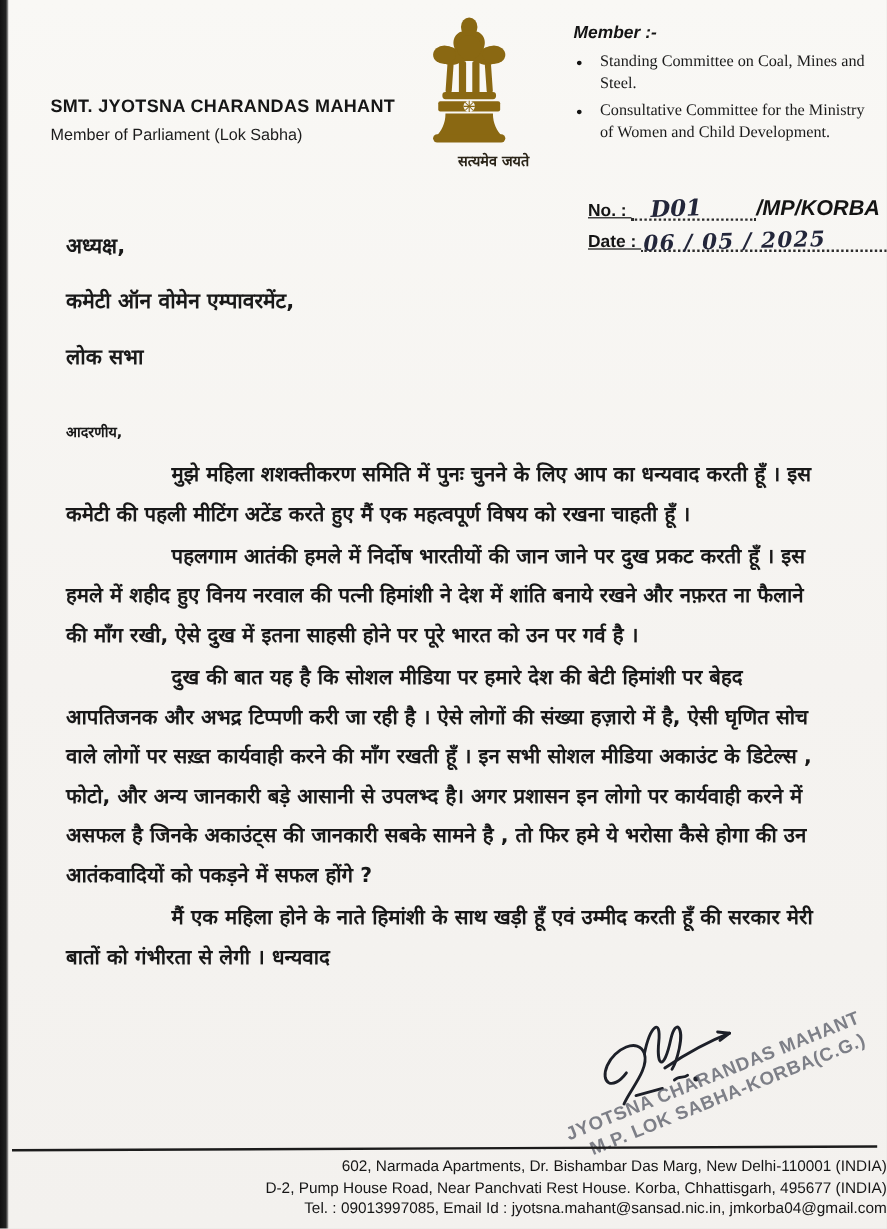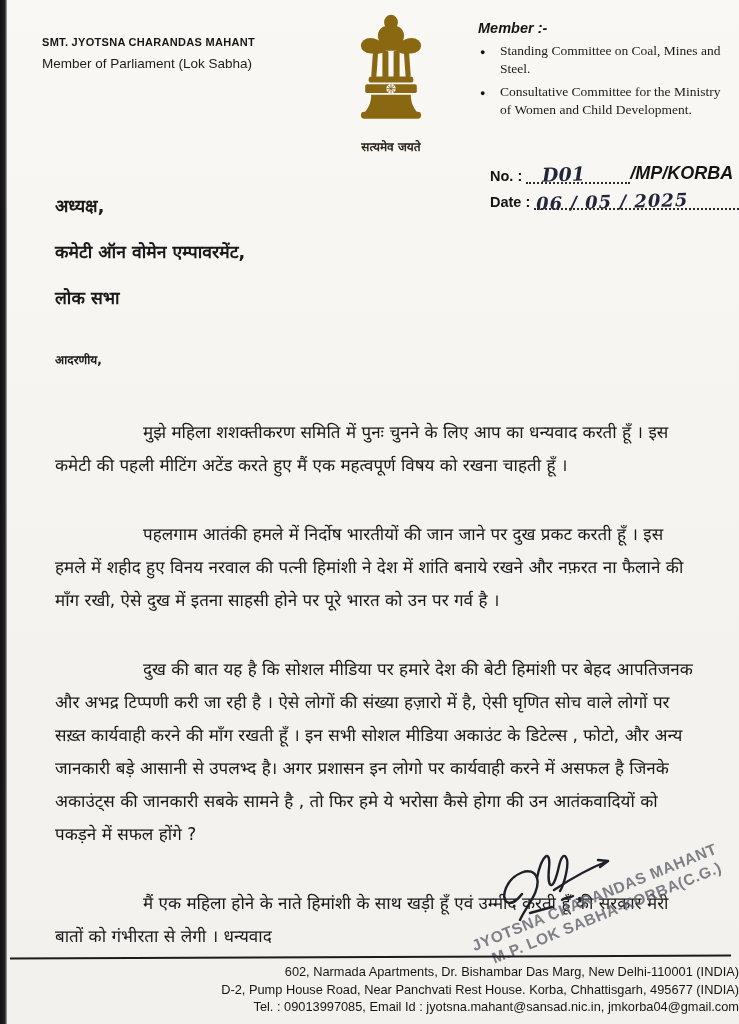--- a/index.html
+++ b/index.html
@@ -11,59 +11,59 @@
     background:linear-gradient(180deg,#f9f8f5 0%, #f5f3f0 55%, #f3f1ee 100%);
     overflow:hidden; color:#1f1f22;
   }
   .scan-edge {
     position:absolute; left:0; top:0; width:7px; height:100%;
     background:linear-gradient(90deg,#111 0%, #222 70%, rgba(60,60,60,.35) 100%);
   }
 
   
   .lh-left { position:absolute; left:42px; top:36px; width:300px; }
-  .lh-name { font-size:11px; font-weight:bold; letter-spacing:.3px; color:#161616; }
+  .lh-name { font-size:15px; font-weight:bold; letter-spacing:.3px; color:#161616;margin-top:44px; }
   .lh-title { font-size:13.5px; font-weight:normal; margin-top:8px; color:#1c1c1c; }
   .lh-loc { font-size:13.5px; font-weight:bold; margin-top:6px; color:#1c1c1c; }
 
   .emblem { position:absolute; left:341px; top:12px; width:100px; text-align:center; }
   .emblem svg { display:block; margin:0 auto; }
-  .emblem-caption { font-size:12px; font-weight:bold; margin-top:14px; color:#2a2418;
-    font-family:"DejaVu Sans",sans-serif; }
+  .emblem-caption { font-size:12px; font-weight:bold; margin-top:1px; color:#2a2418;
+    font-family:"DejaVu Sans",sans-serif;text-align:right; }
 
   .member-block { position:absolute; left:478px; top:20px; width:245px; }
   .member-heading { font-size:14.5px; font-weight:bold; font-style:italic; color:#141414; }
   .member-list { list-style:none; margin-top:6px;font-family:Liberation Serif, serif; }
   .member-list li { position:relative; padding-left:22px; font-size:13.5px; line-height:18px;
     margin-bottom:5px; color:#1b1b1b; font-weight:500; }
   .member-list li::before { content:"●"; position:absolute; left:2px; top:1px; font-size:9px; color:#141414; }
 
   
   .ref-row { position:absolute; display:flex; align-items:flex-end; }
-  .ref-label { font-size:14.5px; font-weight:bold; color:#141414; white-space:pre; }
+  .ref-label { font-size:14.5px; font-weight:bold; color:#141414; white-space:pre;text-decoration:underline; }
   .dotted { position:relative; display:inline-block; border-bottom:2px dotted #2c2c2c; height:15px; }
   .hw { font-family:"DejaVu Serif","Liberation Serif",serif; font-style:italic; font-weight:bold;
     color:#23263a; white-space:nowrap; }
   .no-row { left:490px; top:163px; }
   .no-dotted { width:104px; }
   .no-hw { position:absolute; left:16px; bottom:-3px; font-size:19px; transform:rotate(-2deg); }
   .ref-suffix { font-size:18px; font-weight:bold; color:#141414;font-style:italic; }
   .date-row { left:490px; top:194px; }
   .date-dotted { width:205px; }
   .date-hw { position:absolute; left:2px; bottom:-4px; font-size:18px; letter-spacing:1px; transform:rotate(-1.5deg); }
 
   
   .devanagari { font-family:"DejaVu Sans","Liberation Sans",sans-serif; }
   .recipient { position:absolute; left:55px; top:196px; }
   .recipient-line { font-size:17.5px; font-weight:600; line-height:20px; margin-bottom:26px; color:#191919; }
   .salutation { position:absolute; left:55px; top:351px; font-size:12px; font-weight:600; color:#191919; }
 
   .letter-body { position:absolute; left:55px; top:380px; width:638px; }
-  .letter-body p { font-size:17px; font-weight:400; line-height:33px; color:#181818;
-    text-indent:88px; margin-bottom:2px; text-align:left;margin-top:36px; }
+  .letter-body p { font-size:17px; font-weight:700; line-height:33px; color:#181818;
+    text-indent:88px; margin-bottom:2px; text-align:left; }
 
   
   .sig { position:absolute; left:492px; top:836px; width:135px; height:92px; }
   .stamp { position:absolute; left:476px; top:936px; width:280px; transform:rotate(-22deg);
     transform-origin:0 50%; opacity:.8; }
   .stamp-line { font-size:15.5px; font-weight:bold; letter-spacing:.6px; color:#60636e;
     line-height:19px; white-space:nowrap; }
   .stamp-line.l2 { margin-left:14px; }
 
   

